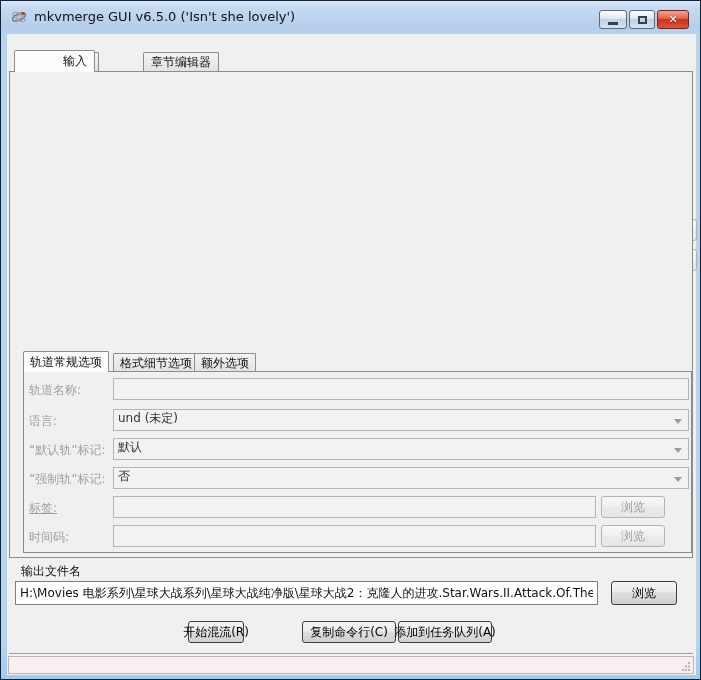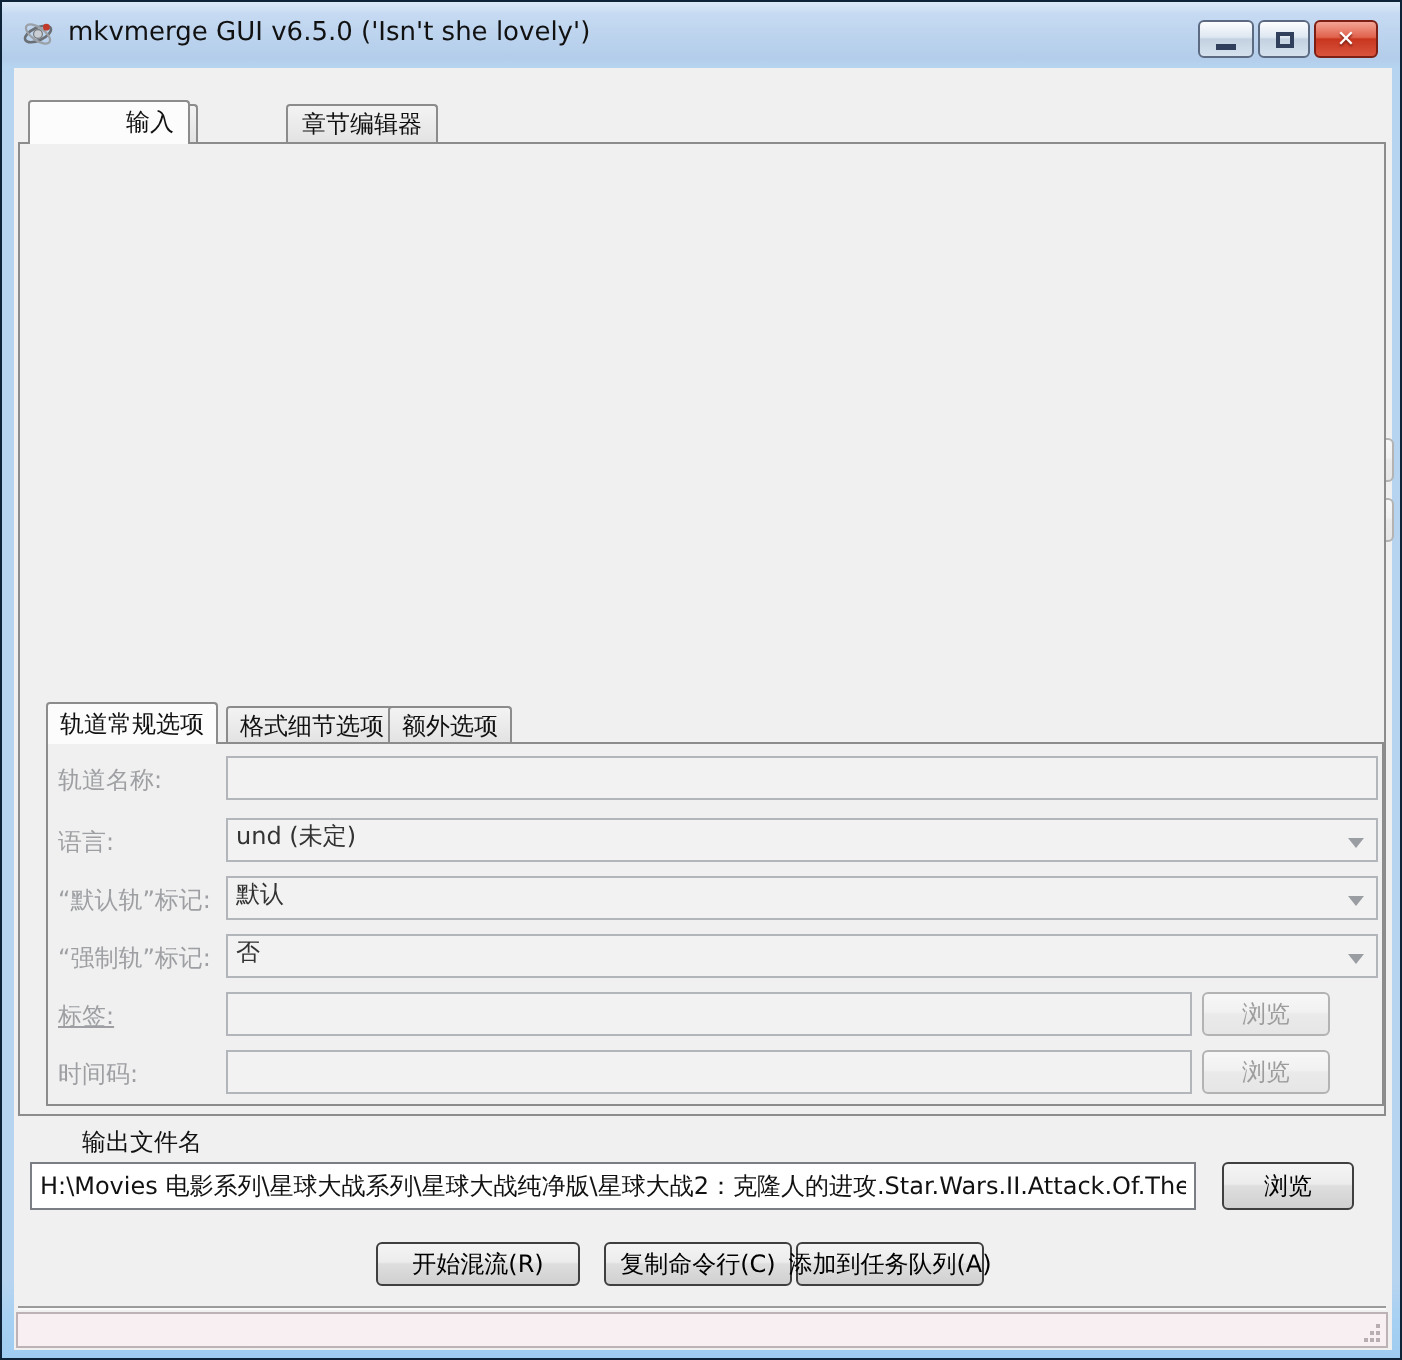--- a/index.html
+++ b/index.html
@@ -36,21 +36,21 @@
 
   
   .tab { position:absolute; top:51px; height:20px; display:flex; align-items:center; justify-content:center;
          border:1px solid #8c8c8c; border-bottom:none; border-radius:2px 2px 0 0;
          background:linear-gradient(180deg,#f3f3f3,#e2e2e2); color:#111; padding:0 7px; white-space:nowrap; }
   .tab.active { background:#fcfcfc; height:22px; top:49px; z-index:3; }
   .tab1 { left:13px;padding-left:48px; } .tab2 { left:58px; } .tab3 { left:88px;margin-top:44px; } .tab4 { left:142px; }
   .tabpage { position:absolute; left:8px; top:70px; width:684px; height:487px;
              border:1px solid #8c8c8c; background:#f0f0f0; z-index:2; }
 
-  .sec-label { position:absolute; color:#111; white-space:nowrap;margin-left:20px; }
+  .sec-label { position:absolute; color:#111; white-space:nowrap; }
 
   
   .listbox { position:absolute; background:#fff; border:1px solid #898c95; overflow:hidden; }
   .file-list { left:14px; top:99px; width:494px; height:89px; }
   .file-item { padding:2px 0 0 4px; white-space:nowrap; color:#111; }
   .track-list { left:14px; top:214px; width:631px; height:131px; padding-top:3px; }
   .track-row { height:16px; display:flex; align-items:center; white-space:nowrap; overflow:hidden; }
   .chk { width:12px; height:12px; min-width:12px; border:1px solid #8a8f94; background:#fdfdfd; margin:0 6px 0 5px;
          display:flex; align-items:center; justify-content:center; font-size:10px; color:#1c1c1c; line-height:10px; }
   .track-text { color:#111; }
@@ -89,21 +89,21 @@
                 border-left:4px solid transparent; border-right:4px solid transparent; border-top:5px solid #9a9ea3; }
   .b-browse { left:600px; width:64px; height:22px; z-index:4; }
 
   input.raw { font-family:"DejaVu Sans", sans-serif; font-size:12px; border:none; outline:none; background:transparent; width:100%; color:#111; }
 
   
   .out-field { position:absolute; left:14px; top:580px; width:583px; height:24px;
                border:1px solid #7b7e85; background:#fff; display:flex; align-items:center; padding:0 4px; }
   .b-outbrowse { left:610px; top:580px; width:66px; height:24px; }
 
-  .b-start { left:187px; top:620px; width:102px; height:22px; }
+  .b-start { left:187px; top:620px; width:56px; height:22px; }
   .b-copy  { left:285px; top:620px; width:94px; height:22px;margin-left:16px; }
   .b-queue { left:397px; top:620px; width:94px; height:22px; }
 
   .separator { position:absolute; left:8px; top:652px; width:684px; height:1px; background:#9b9b9b;
                box-shadow:0 1px 0 #fafafa; }
   .statusbar { position:absolute; left:7px; top:655px; width:686px; height:18px;
                background:#f7eff2; border:1px solid #bdb2b6; }
   .grip { position:absolute; right:2px; bottom:2px; width:10px; height:10px; }
 </style>
 </head>

